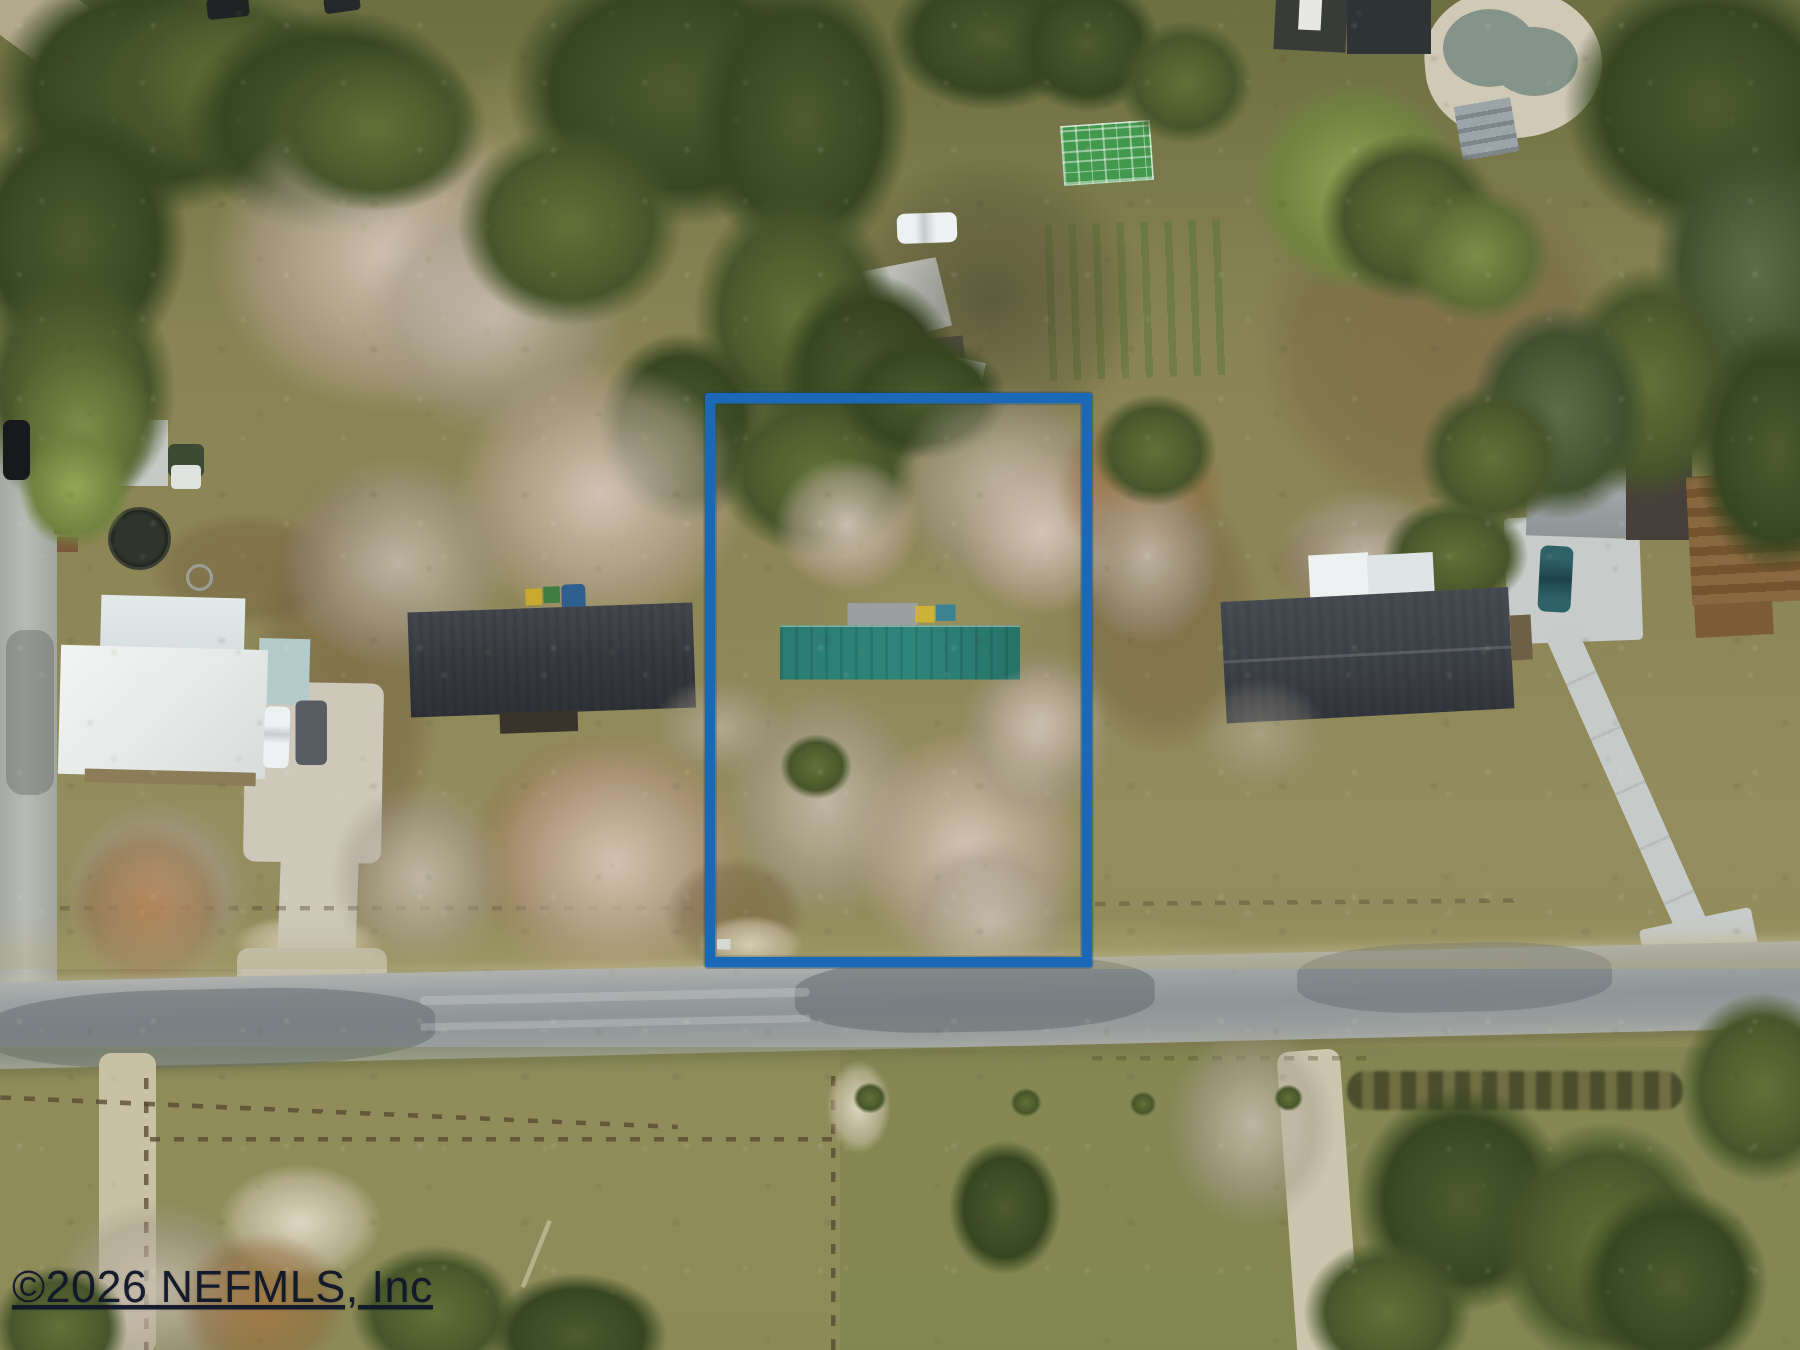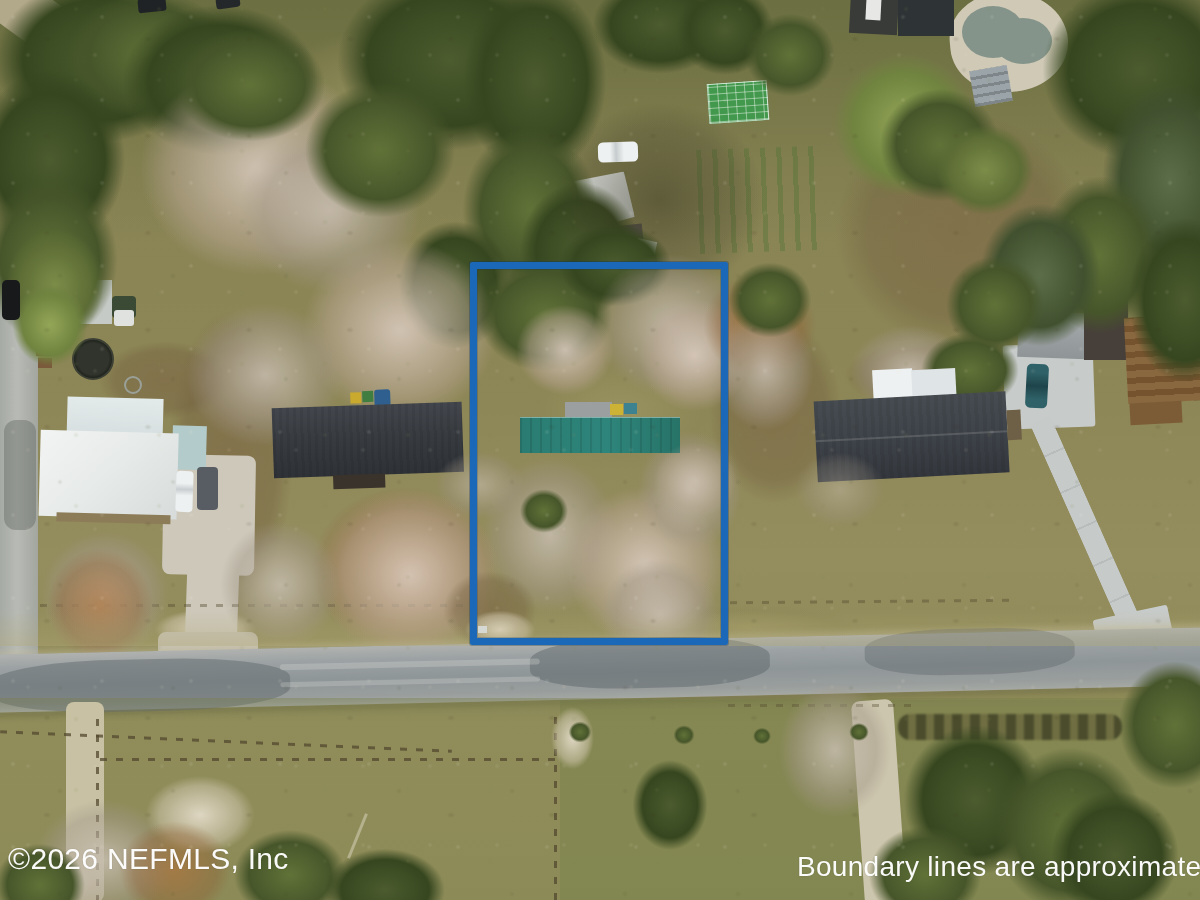--- a/index.html
+++ b/index.html
@@ -34,21 +34,21 @@
   .road{left:-10px;top:641px;width:1220px;height:58px;transform:rotate(-1.3deg);border-radius:3px;
     background:linear-gradient(180deg,#b0b2af 0%,#9da3a4 22%,#8f9698 55%,#999e9d 85%,#a5a8a3 100%);
     box-shadow:0 -3px 6px rgba(200,192,160,.5),0 4px 6px rgba(70,70,50,.3);}
   .sideroad{left:0;top:276px;width:38px;height:392px;background:linear-gradient(90deg,#a6aaa4,#b8bbb5 45%,#a2a69f);}
   .grav{background:#cdc8ba;border-radius:8px;}
   .conc{background:#c7cbca;border-radius:3px;}
   .fh{height:3px;background:repeating-linear-gradient(90deg,rgba(82,72,46,.75) 0 7px,transparent 7px 16px);}
   .fv{width:3px;background:repeating-linear-gradient(0deg,rgba(82,72,46,.75) 0 7px,transparent 7px 16px);}
   .boundary{left:470px;top:262px;width:258px;height:383px;border:7px solid #1b67b8;border-radius:2px;
     box-shadow:0 0 0 1px rgba(10,50,100,.3),inset 0 0 0 1px rgba(10,50,100,.22);}
-  .wm{color:#ffffff;letter-spacing:.3px;opacity:.97;text-shadow:0 0 2px rgba(0,0,0,.15);white-space:nowrap;}
+  .wm{color:#0f172a;letter-spacing:.3px;opacity:.97;text-shadow:0 0 2px rgba(0,0,0,.15);white-space:nowrap;text-decoration:underline;}
   #wm-left{left:8px;top:842px;font-size:30px;}
   #wm-right{left:797px;top:851px;font-size:28px;}
 </style>
 </head>
 <body>
 
 <div id="photo">
   <div class="ground"></div>
   <div class="topforest"></div>
   <div class="bfield1"></div>
@@ -237,14 +237,13 @@
   <i class="b gm" style="left:-20px;top:830px;width:120px;height:110px"></i>
   <i class="b gm" style="left:565px;top:718px;width:30px;height:28px"></i>
   <i class="b gm" style="left:670px;top:722px;width:28px;height:26px"></i>
   <i class="b gm" style="left:750px;top:725px;width:24px;height:22px"></i>
   <i class="b gm" style="left:846px;top:720px;width:26px;height:24px"></i>
 
   <div class="speckle"></div>
 
   <div class="boundary"></div>
   <div class="wm" id="wm-left">©2026 NEFMLS, Inc</div>
-  <div class="wm" id="wm-right">Boundary lines are approximate</div>
 </div>
 
 </body></html>

